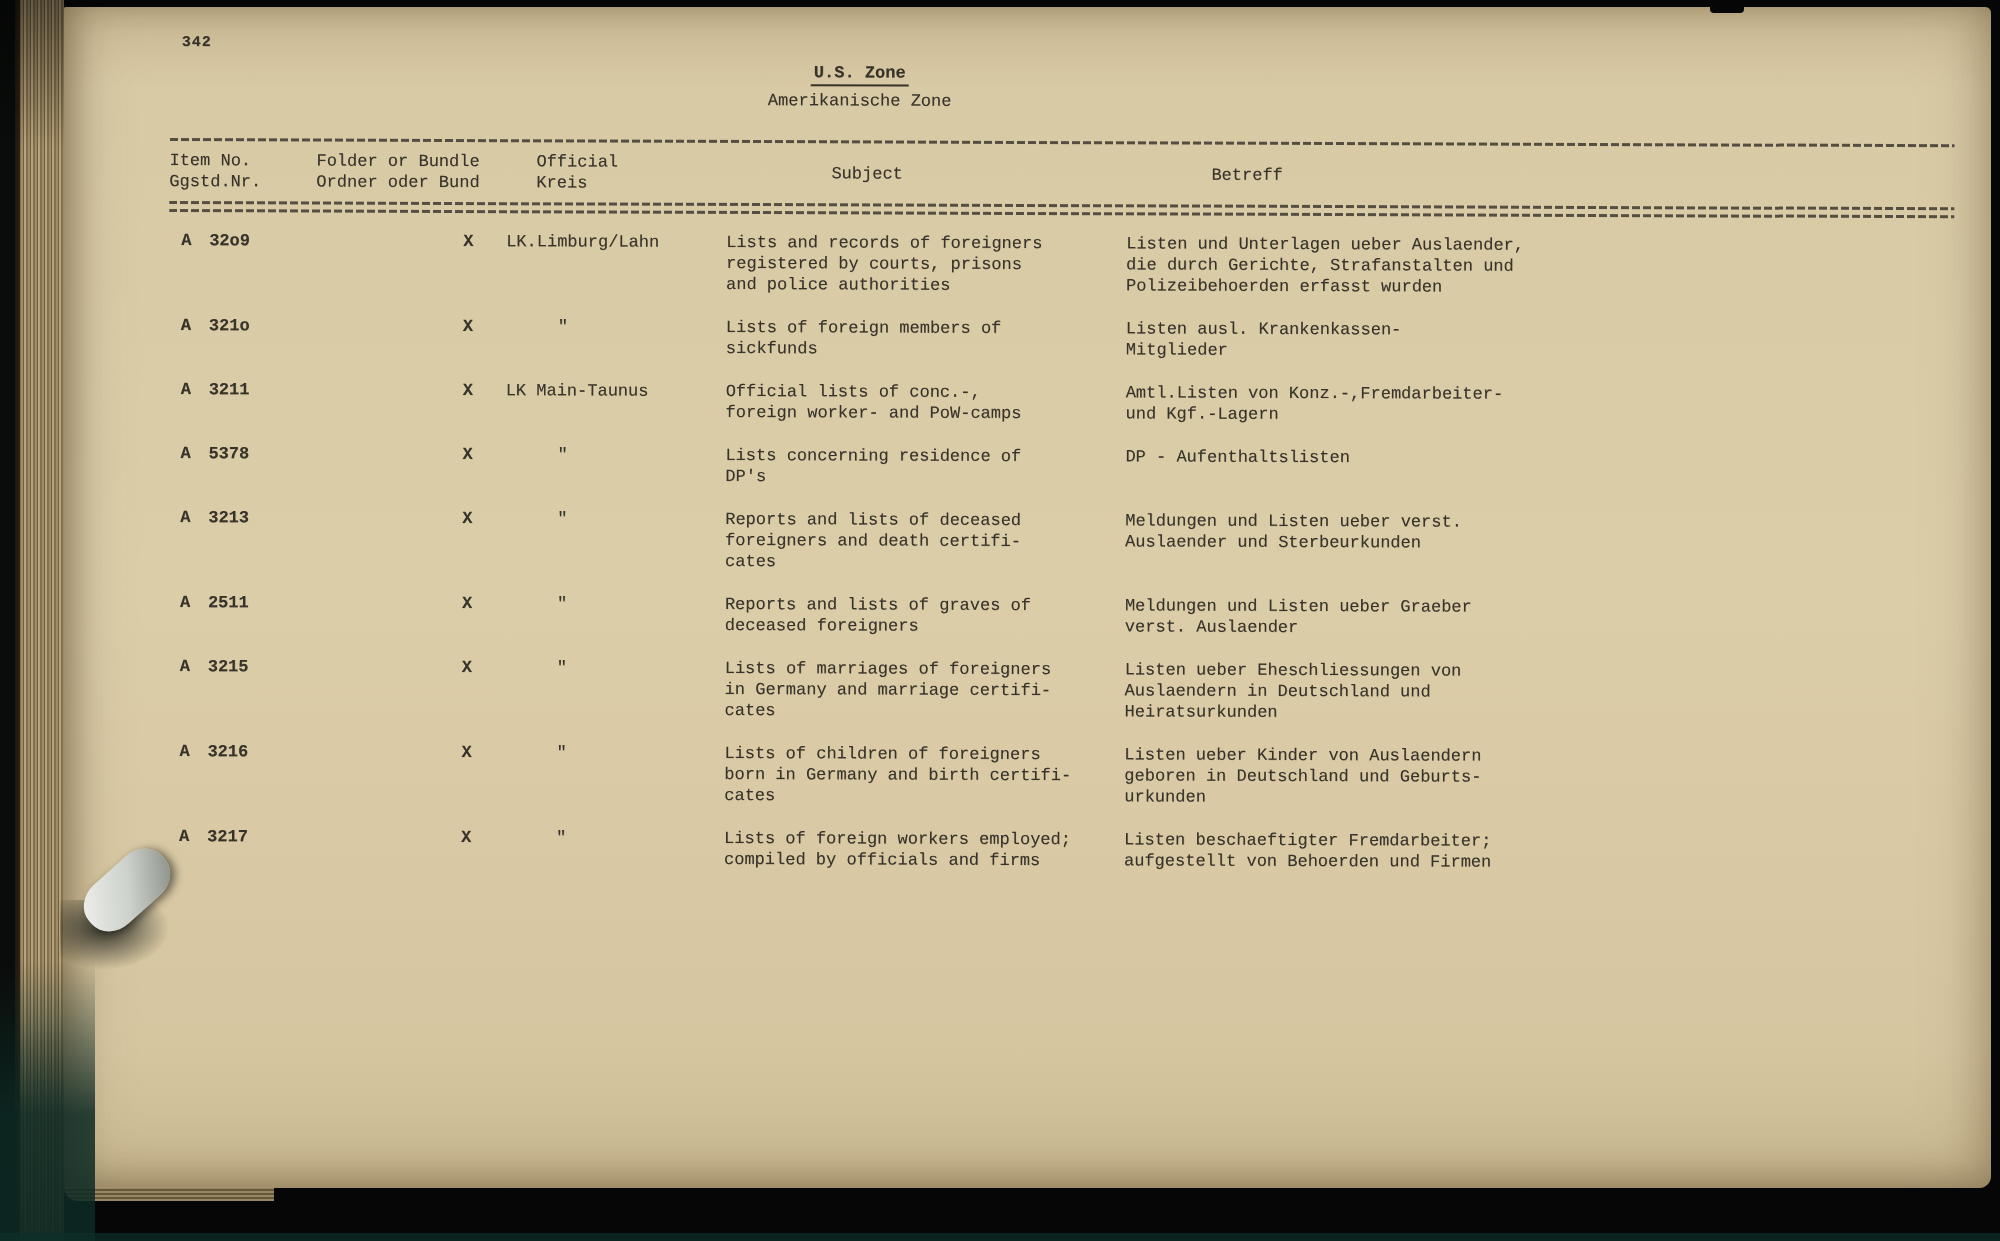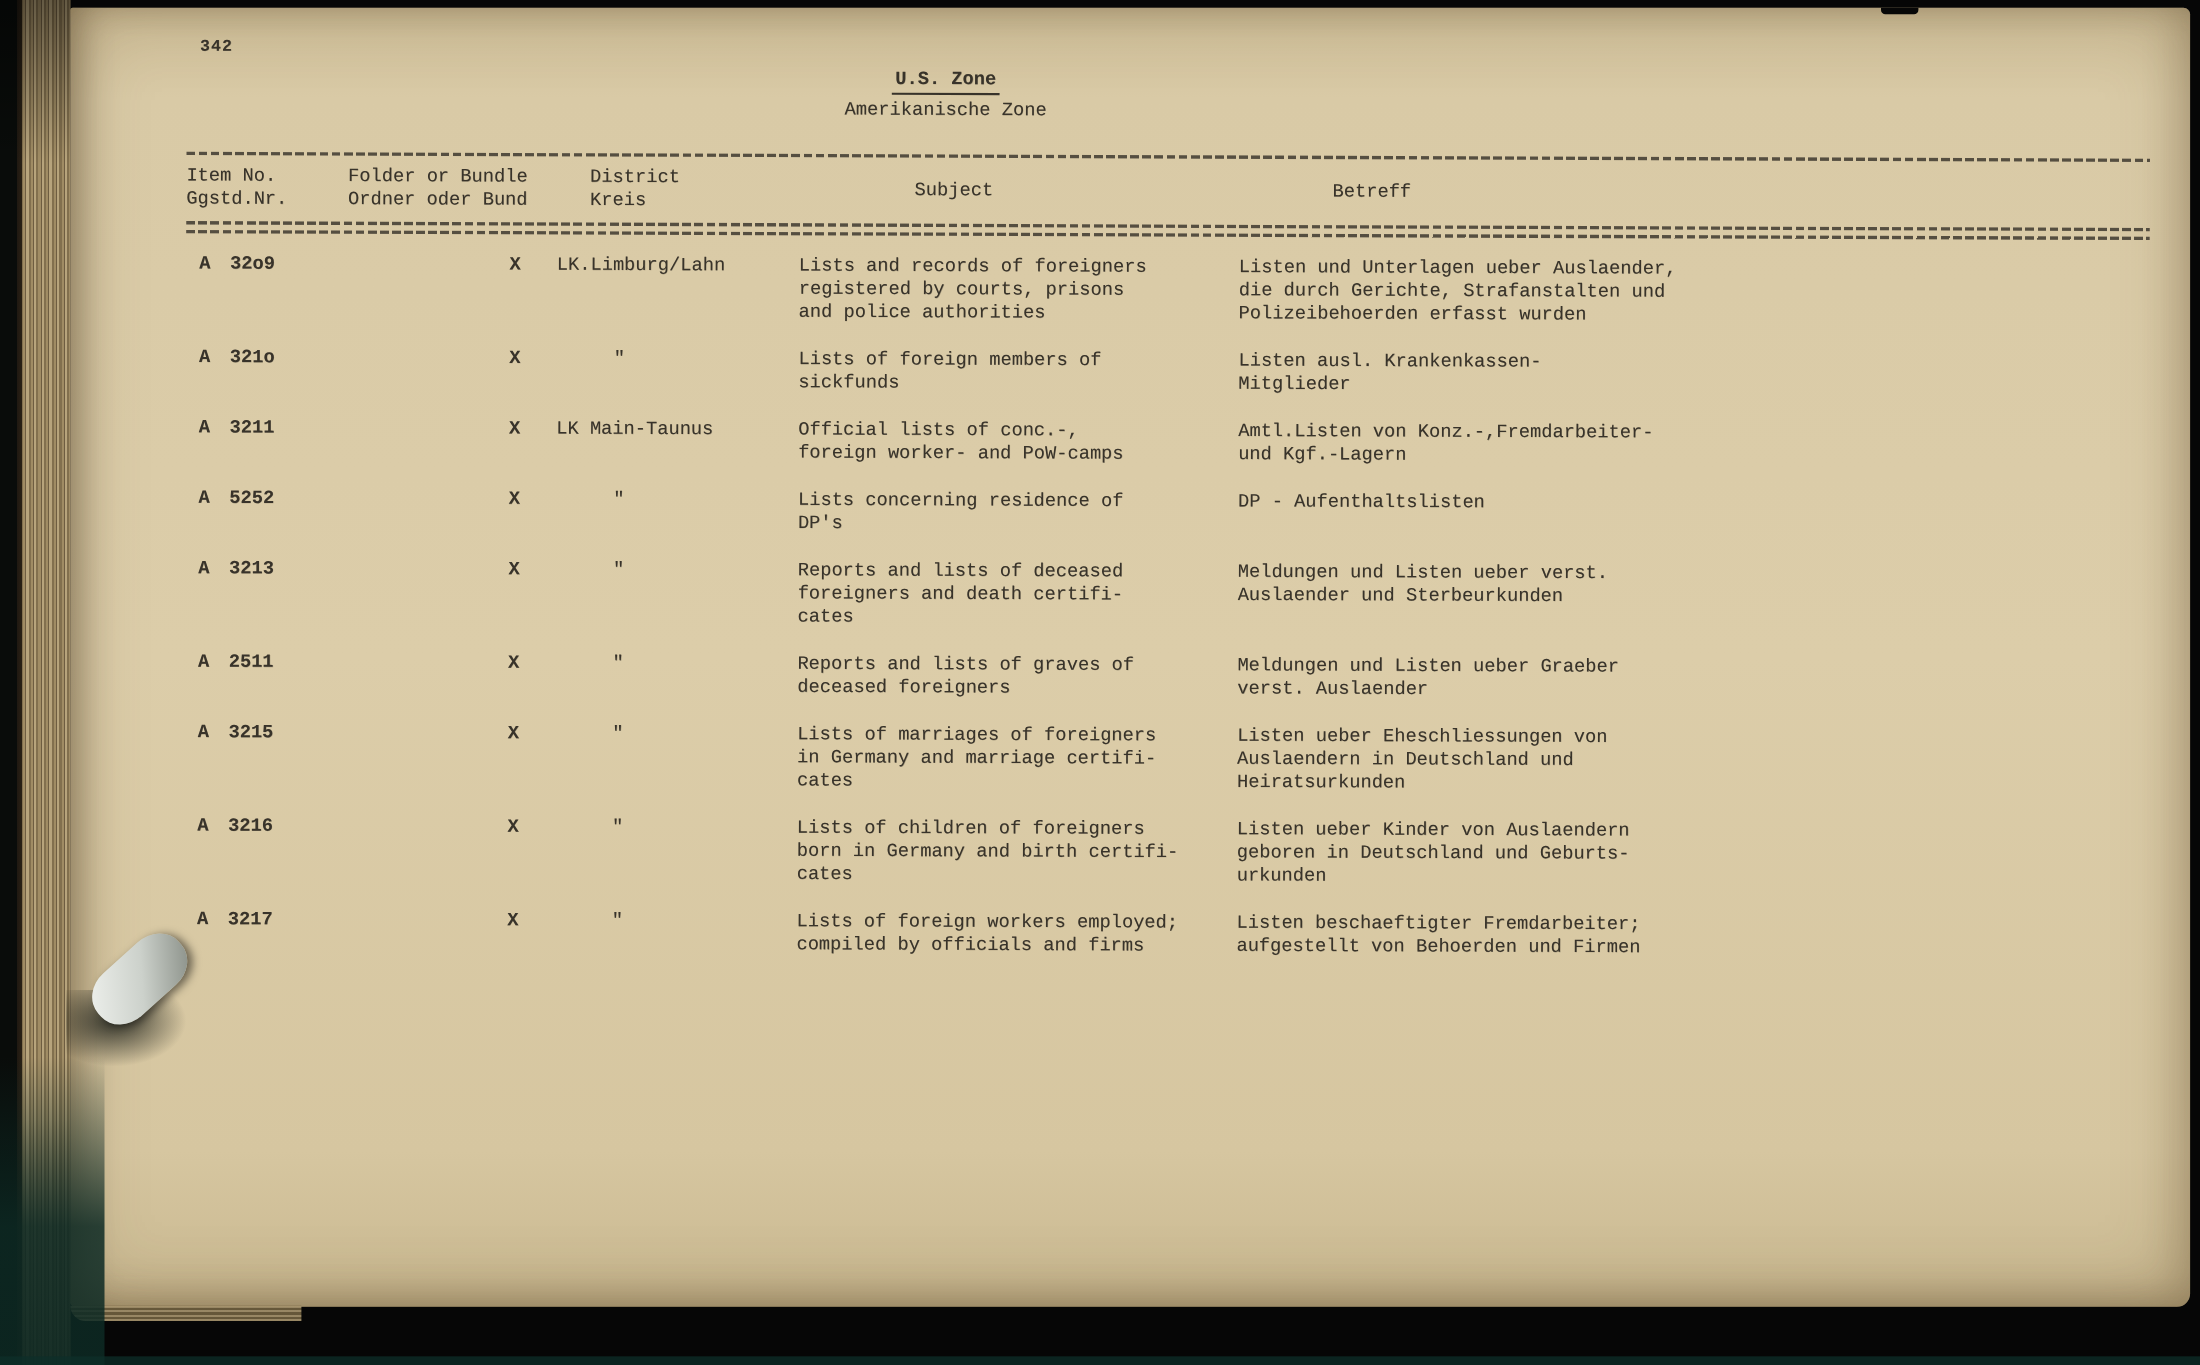--- a/index.html
+++ b/index.html
@@ -119,21 +119,21 @@
       <div class="title-sub typed">Amerikanische Zone</div>
     </div>
 
     <div class="rule rule-top"></div>
 
     <div class="thead">
       <div class="hcell typed"><span>Item No.</span>
 <span>Ggstd.Nr.</span></div>
       <div class="hcell typed h2"><span>Folder or Bundle</span>
 <span>Ordner oder Bund</span></div>
-      <div class="hcell typed h3"><span>District</span>
+      <div class="hcell typed h3"><span>Official</span>
 <span>Kreis</span></div>
       <div class="hcell typed h4">Subject</div>
       <div class="hcell typed h5">Betreff</div>
     </div>
 
     <div class="rule-double">
       <div class="rule"></div>
       <div class="rule"></div>
     </div>
 
@@ -165,21 +165,21 @@
     <div class="cell c-no typed">3211</div>
     <div class="cell c-folder typed">X</div>
     <div class="cell c-district typed">LK Main-Taunus</div>
     <div class="cell c-subject typed">Official lists of conc.-,
 foreign worker- and PoW-camps</div>
     <div class="cell c-betreff typed">Amtl.Listen von Konz.-,Fremdarbeiter-
 und Kgf.-Lagern</div>
   </div>
         <div class="trow">
     <div class="cell c-marker typed">A</div>
-    <div class="cell c-no typed">5252</div>
+    <div class="cell c-no typed">5378</div>
     <div class="cell c-folder typed">X</div>
     <div class="cell c-district typed ditto">"</div>
     <div class="cell c-subject typed">Lists concerning residence of
 DP's</div>
     <div class="cell c-betreff typed">DP - Aufenthaltslisten</div>
   </div>
         <div class="trow">
     <div class="cell c-marker typed">A</div>
     <div class="cell c-no typed">3213</div>
     <div class="cell c-folder typed">X</div>

